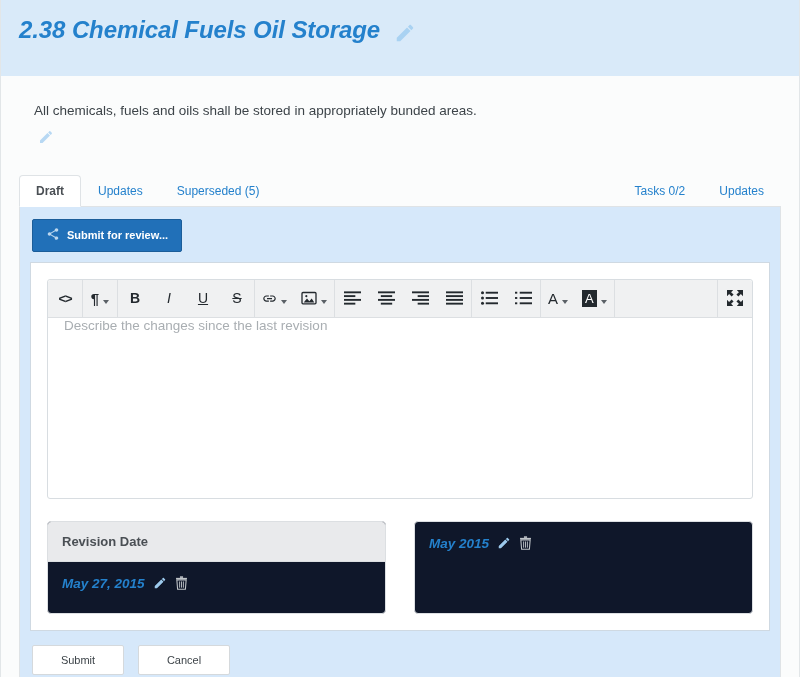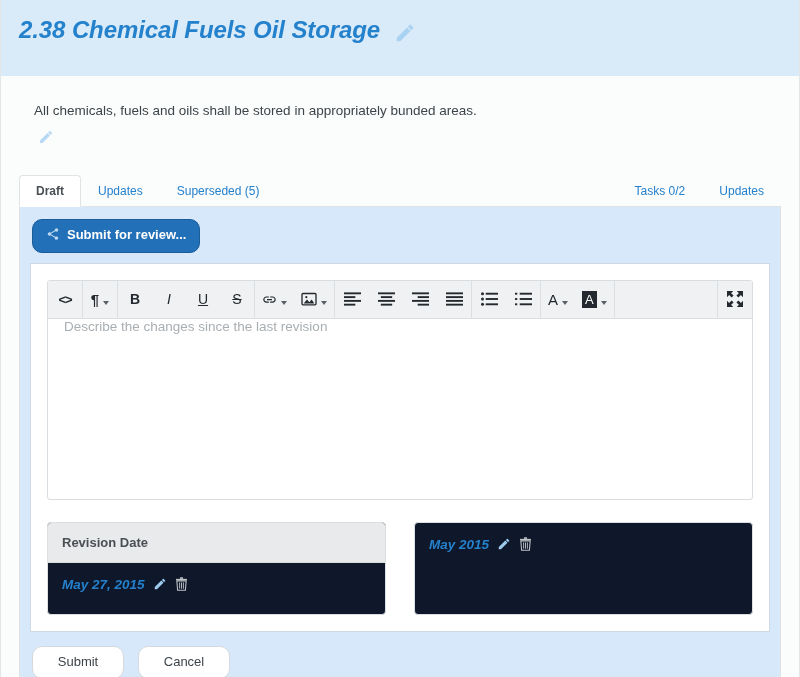--- a/index.html
+++ b/index.html
@@ -88,22 +88,22 @@
     background: #d6e8fa;
     border: 1px solid #dfe3e6;
     border-top: none;
     padding: 10px 10px 14px 10px;
     min-height: 430px;
   }
   .btn {
     display: inline-flex;
     align-items: center;
     gap: 7px;
-    font-size: 13px;
-    border-radius: 10px;
+    font-size: 11px;
+    border-radius: 2px;
     padding: 7px 13px;
     cursor: pointer;
     line-height: 1.15;
     white-space: nowrap;
   }
   .btn-primary {
     background: #2170b8;
     border: 1px solid #1b5d99;
     color: #ffffff;
     font-weight: bold;

